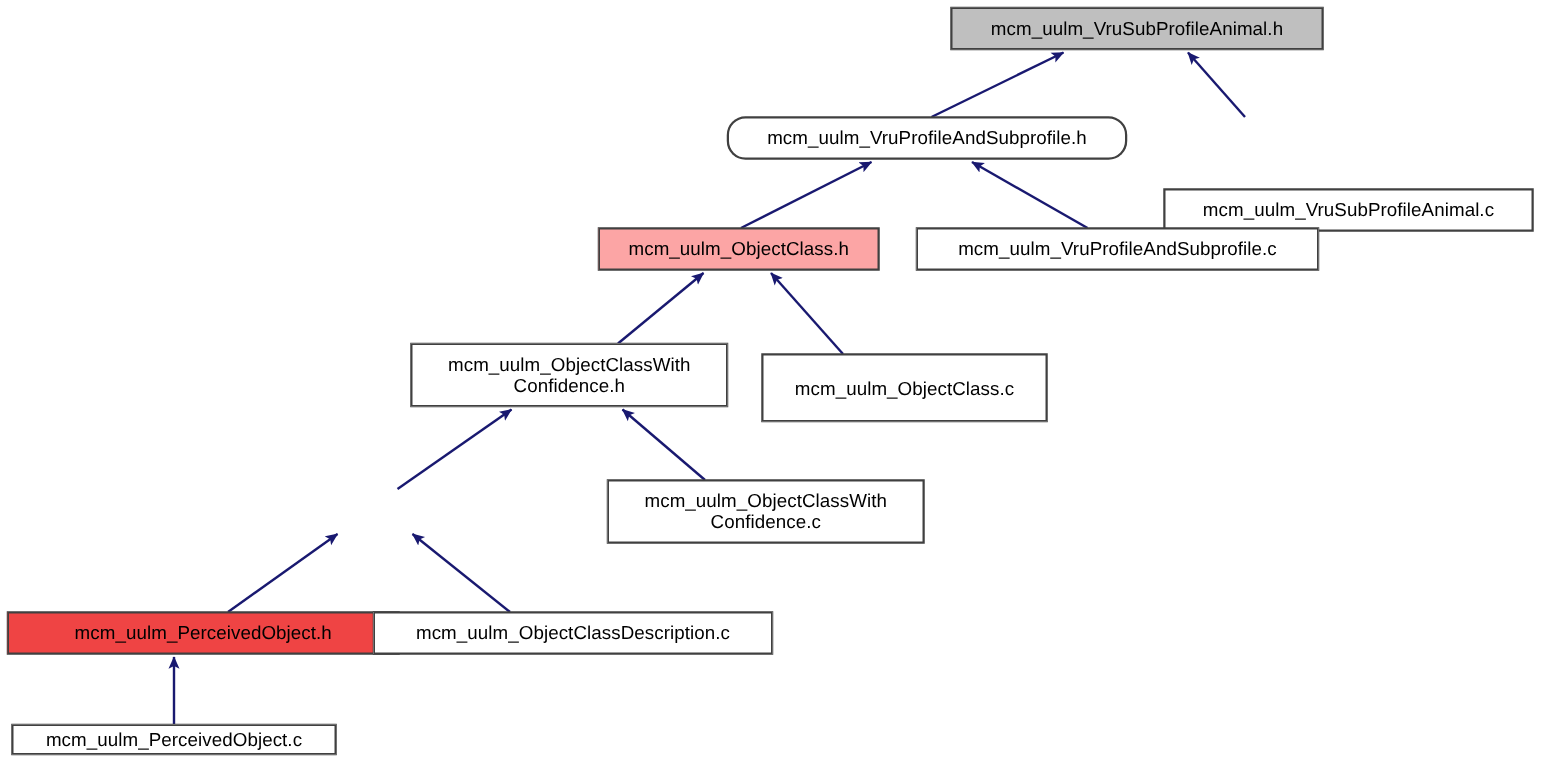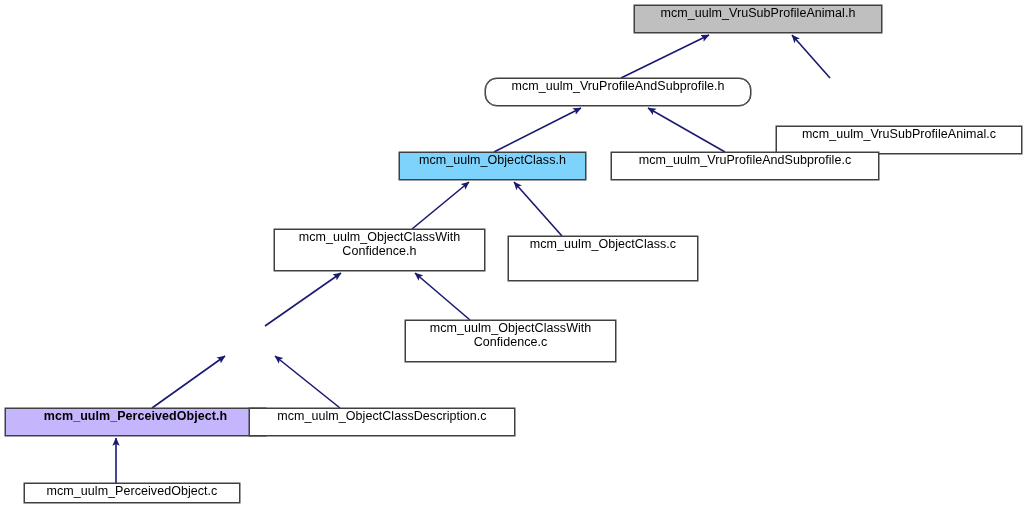--- a/index.html
+++ b/index.html
@@ -23,20 +23,21 @@
     height: 515px;
     pointer-events: none;
   }
   .node {
     position: absolute;
     box-sizing: border-box;
     background: #ffffff;
     border: 1px solid #404040;
     box-shadow: 0 0 0 0.5px #404040;
     display: flex;
+    align-items: center;
     justify-content: center;
     text-align: center;
     color: #000000;
     font-size: 12.5px;
     line-height: 14px;
     letter-spacing: 0.05px;
     white-space: pre-line;
     z-index: 2;
   }
   .node.highlight {
@@ -65,23 +66,23 @@
       <line x1="562" y1="236" x2="514" y2="182" stroke="#191970" stroke-width="1.6" marker-end="url(#arrowhead)"></line>
       <line x1="265" y1="326" x2="341" y2="273" stroke="#191970" stroke-width="1.6" marker-end="url(#arrowhead)"></line>
       <line x1="470" y1="320" x2="415" y2="273" stroke="#191970" stroke-width="1.6" marker-end="url(#arrowhead)"></line>
       <line x1="152" y1="408" x2="225" y2="356" stroke="#191970" stroke-width="1.6" marker-end="url(#arrowhead)"></line>
       <line x1="340" y1="408" x2="275" y2="356" stroke="#191970" stroke-width="1.6" marker-end="url(#arrowhead)"></line>
       <line x1="116" y1="483" x2="116" y2="438" stroke="#191970" stroke-width="1.6" marker-end="url(#arrowhead)"></line>
     </svg>
 <div class="node highlight" style="left: 634px; top: 5px; width: 248px; height: 28px; border-color: rgb(64, 64, 64); background: rgb(191, 191, 191);"><span class="node-label">mcm_uulm_VruSubProfileAnimal.h</span></div>
     <div class="node" style="left: 485px; top: 78px; width: 266px; height: 28px; border-color: rgb(64, 64, 64); background: rgb(255, 255, 255); border-radius: 12px;"><span class="node-label">mcm_uulm_VruProfileAndSubprofile.h</span></div>
     <div class="node" style="left: 776px; top: 78px; width: 246px; height: 28px; border-color: rgb(64, 64, 64); background: rgb(255, 255, 255); margin-top: 48px;"><span class="node-label">mcm_uulm_VruSubProfileAnimal.c</span></div>
-    <div class="node" style="left: 399px; top: 152px; width: 187px; height: 28px; border-color: rgb(64, 64, 64); background: #7dd3fc;"><span class="node-label">mcm_uulm_ObjectClass.h</span></div>
+    <div class="node" style="left: 399px; top: 152px; width: 187px; height: 28px; border-color: rgb(64, 64, 64); background: #fca5a5;"><span class="node-label">mcm_uulm_ObjectClass.h</span></div>
     <div class="node" style="left: 611px; top: 152px; width: 268px; height: 28px; border-color: rgb(64, 64, 64); background: rgb(255, 255, 255);"><span class="node-label">mcm_uulm_VruProfileAndSubprofile.c</span></div>
     <div class="node" style="left: 274px; top: 229px; width: 211px; height: 42px; border-color: rgb(64, 64, 64); background: rgb(255, 255, 255);"><span class="node-label">mcm_uulm_ObjectClassWith
 Confidence.h</span></div>
     <div class="node" style="left: 508px; top: 236px; width: 190px; height: 45px; border-color: rgb(64, 64, 64); background: rgb(255, 255, 255);"><span class="node-label">mcm_uulm_ObjectClass.c</span></div>
     <div class="node" style="left: 405px; top: 320px; width: 211px; height: 42px; border-color: rgb(64, 64, 64); background: rgb(255, 255, 255);"><span class="node-label">mcm_uulm_ObjectClassWith
 Confidence.c</span></div>
-    <div class="node" style="left: 5px; top: 408px; width: 261px; height: 28px; border-color: rgb(64, 64, 64); background: #c4b5fd; font-weight: bold;"><span class="node-label">mcm_uulm_PerceivedObject.h</span></div>
+    <div class="node" style="left: 5px; top: 408px; width: 261px; height: 28px; border-color: rgb(64, 64, 64); background: #ef4444;"><span class="node-label">mcm_uulm_PerceivedObject.h</span></div>
     <div class="node" style="left: 249px; top: 408px; width: 266px; height: 28px; border-color: rgb(64, 64, 64); background: rgb(255, 255, 255);"><span class="node-label">mcm_uulm_ObjectClassDescription.c</span></div>
-    <div class="node" style="left: 8px; top: 483px; width: 216px; height: 20px; border-color: rgb(64, 64, 64); background: rgb(255, 255, 255); margin-left: 16px;"><span class="node-label">mcm_uulm_PerceivedObject.c</span></div>
+    <div class="node" style="left: 8px; top: 483px; width: 216px; height: 20px; border-color: rgb(64, 64, 64); background: rgb(255, 255, 255);"><span class="node-label">mcm_uulm_PerceivedObject.c</span></div>
   </div>
 
 </body></html>

